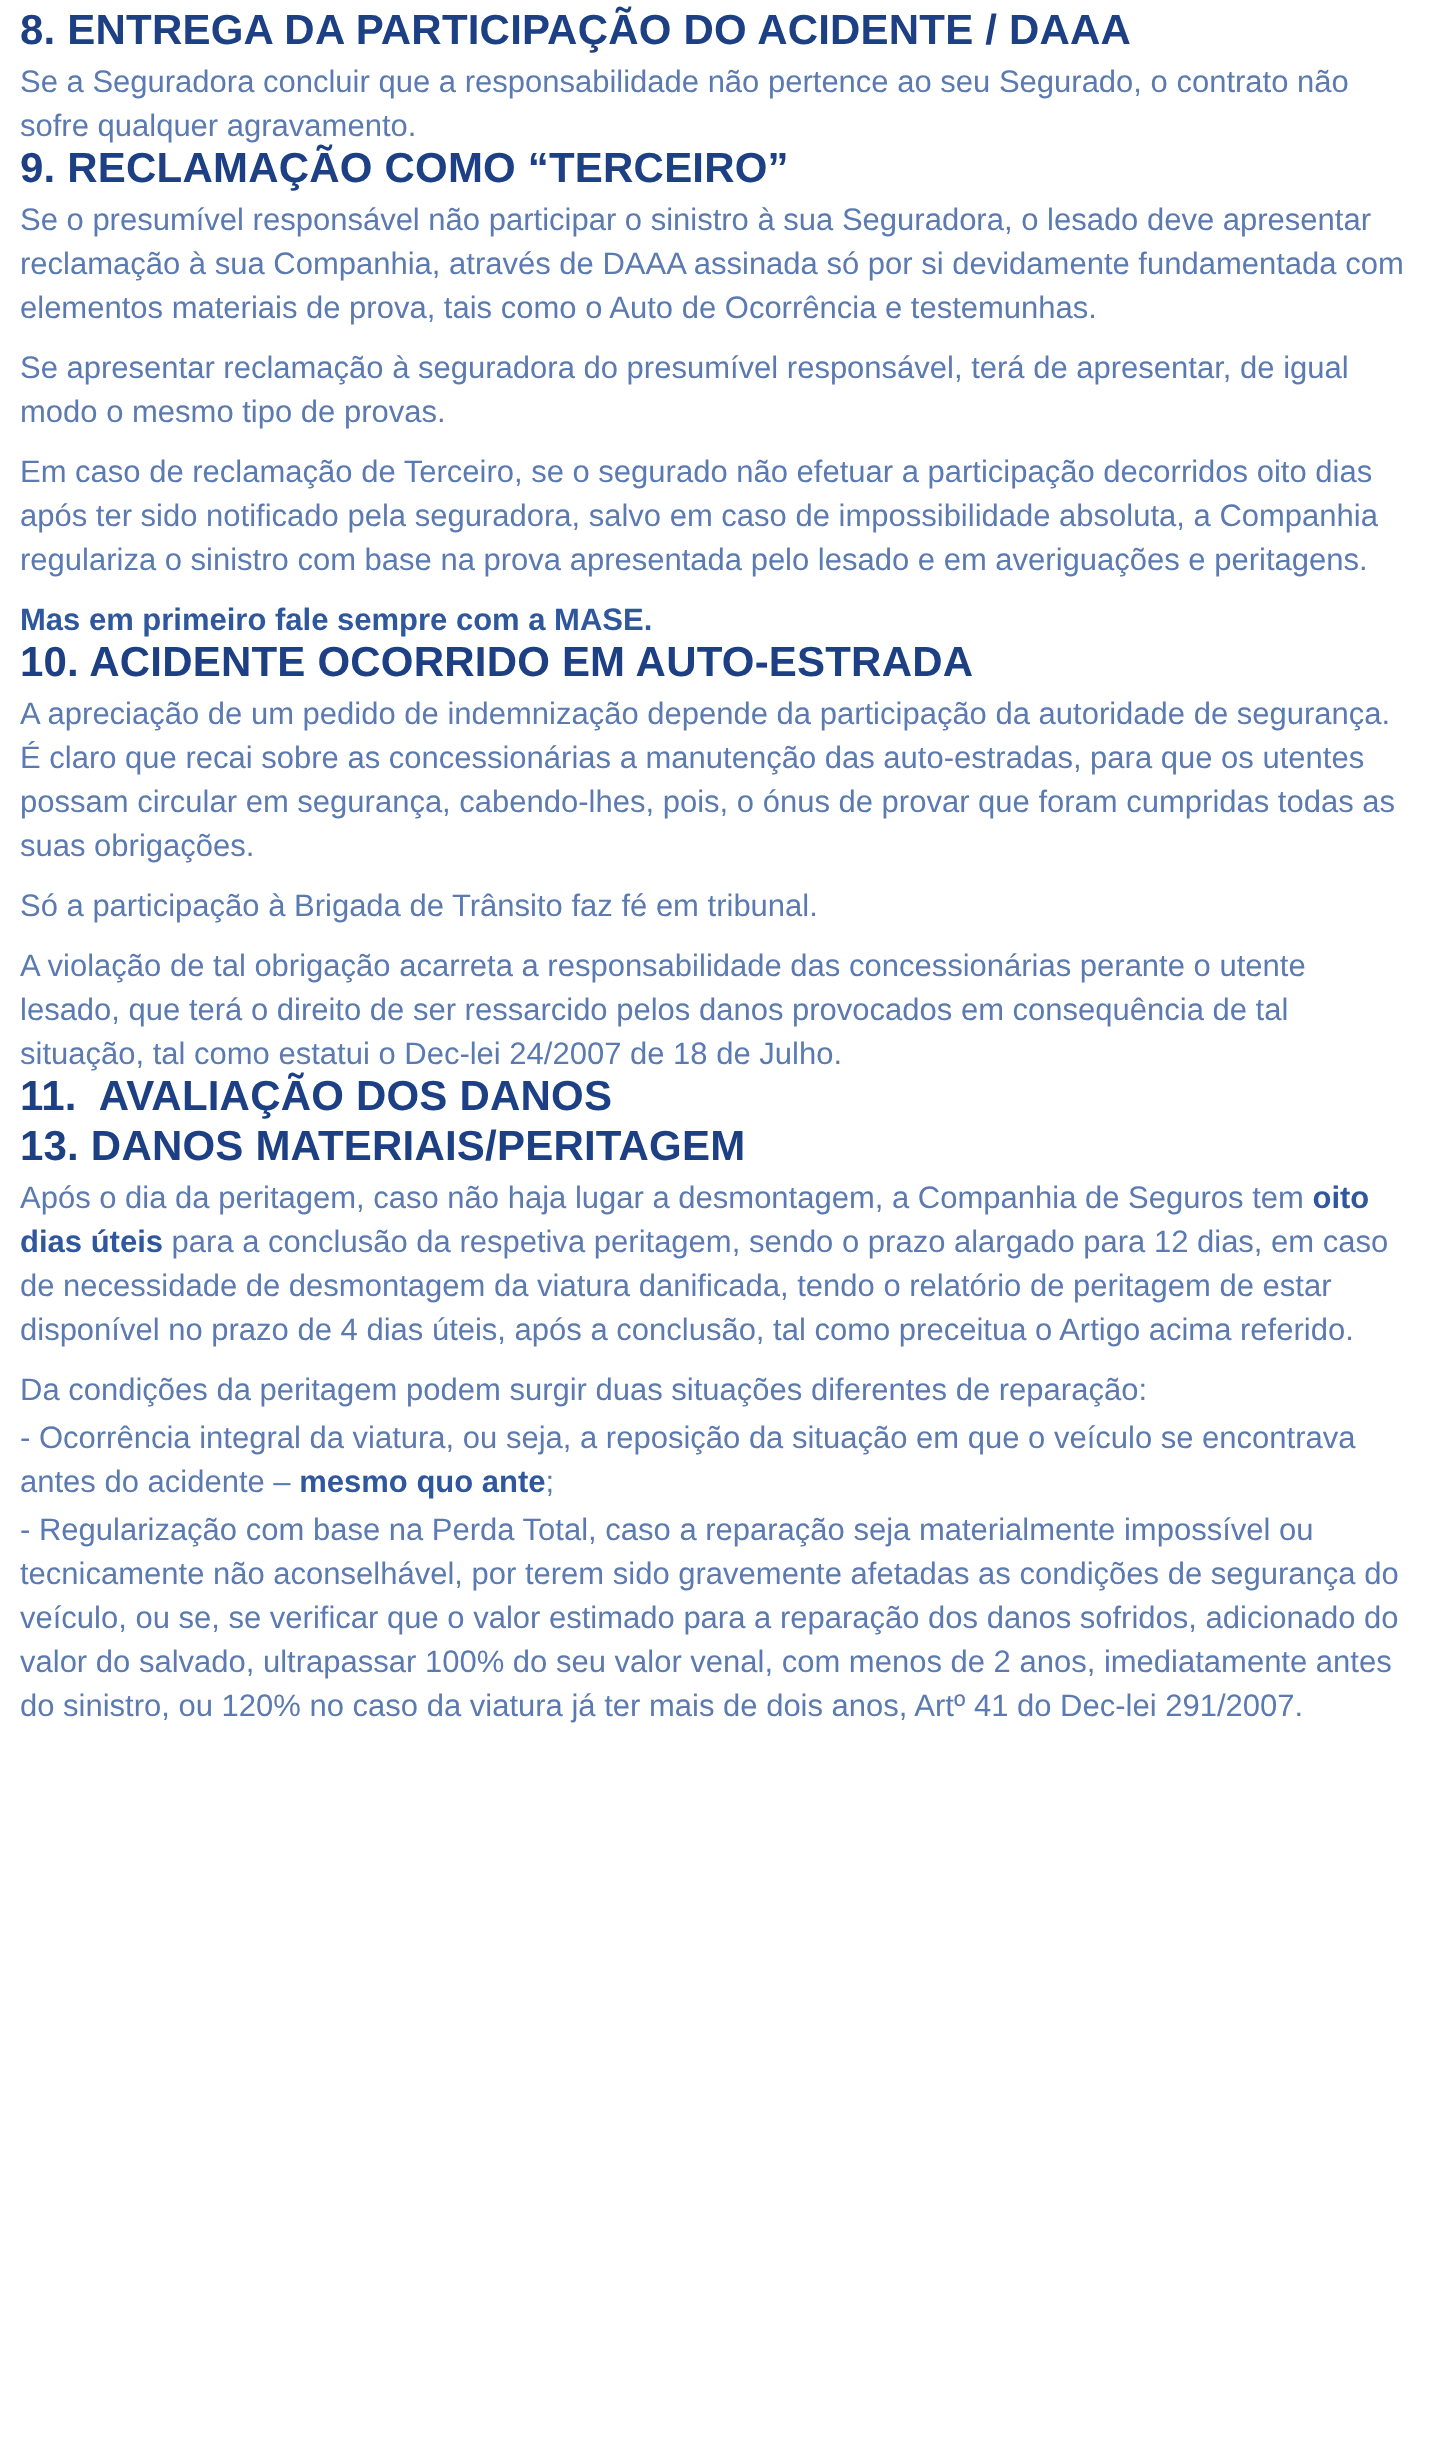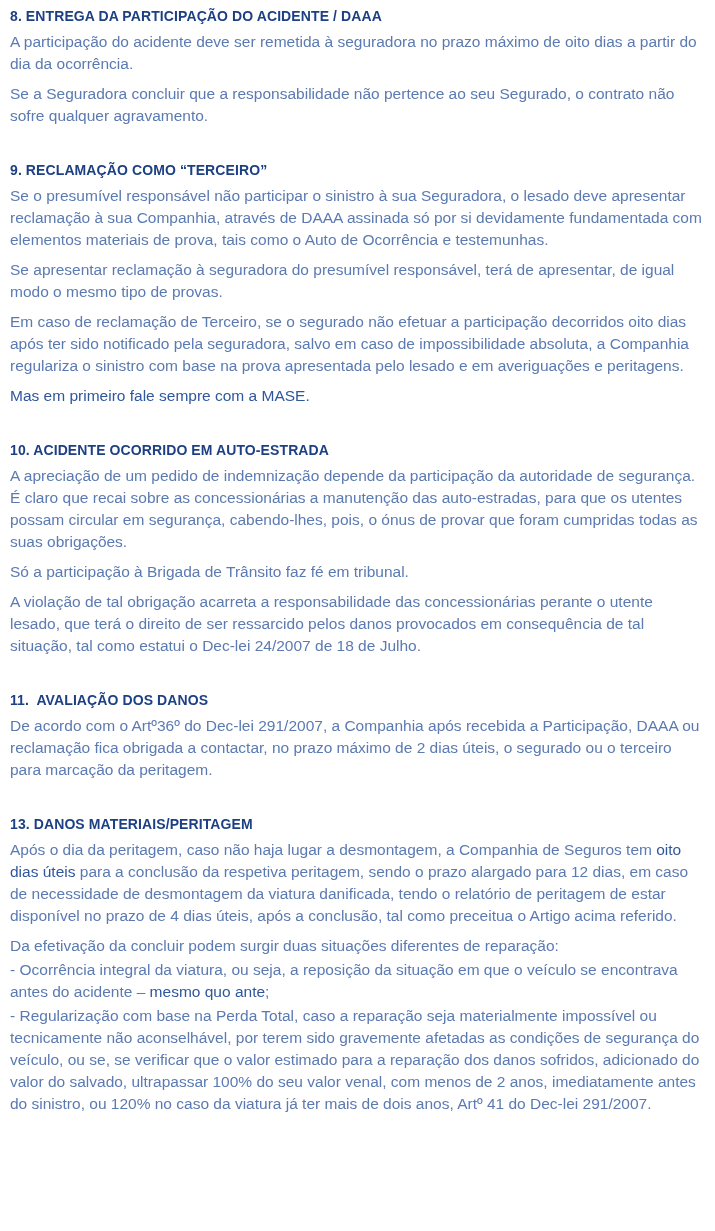--- a/index.html
+++ b/index.html
@@ -16,76 +16,74 @@
   }
   body {
     width: 715px;
     min-height: 1231px;
     font-family: "Liberation Sans", "DejaVu Sans", sans-serif;
   }
   .page {
     padding: 6px 10px 24px 10px;
   }
   .sec { margin: 0; }
-  .sec + .sec { margin-top: 33px; }
+  .sec + .sec { }
   h2 {
-    font-size: 14px;
+    font-size: 21px;
     line-height: 20px;
     font-weight: 700;
     color: var(--heading-color);
     margin: 0 0 5px 0;
     white-space: pre-wrap;
     letter-spacing: 0.1px;
   }
   .para {
     font-size: 15.5px;
     line-height: 22px;
     color: var(--body-color);
     margin: 0 0 8px 0;
     max-width: 700px;
   }
   .para.tight { margin-bottom: 2px; }
   .para:last-child { margin-bottom: 0; }
   .para b {
-    font-weight: 400;
+    font-weight: 700;
     color: var(--emphasis-color);
   }
 </style>
 </head>
 <body>
 
 <div class="page">
 
   <section class="sec">
     <h2>8. ENTREGA DA PARTICIPAÇÃO DO ACIDENTE / DAAA</h2>
-    <p class="para"><span>A participação do acidente deve ser remetida à seguradora no prazo máximo de oito dias a partir do dia da ocorrência.</span></p>
     <p class="para"><span>Se a Seguradora concluir que a responsabilidade não pertence ao seu Segurado, o contrato não sofre qualquer agravamento.</span></p>
   </section>
 
   <section class="sec">
     <h2>9. RECLAMAÇÃO COMO “TERCEIRO”</h2>
     <p class="para"><span>Se o presumível responsável não participar o sinistro à sua Seguradora, o lesado deve apresentar reclamação à sua Companhia, através de DAAA assinada só por si devidamente fundamentada com elementos materiais de prova, tais como o Auto de Ocorrência e testemunhas.</span></p>
     <p class="para"><span>Se apresentar reclamação à seguradora do presumível responsável, terá de apresentar, de igual modo o mesmo tipo de provas.</span></p>
     <p class="para"><span>Em caso de reclamação de Terceiro, se o segurado não efetuar a participação decorridos oito dias após ter sido notificado pela seguradora, salvo em caso de impossibilidade absoluta, a Companhia regulariza o sinistro com base na prova apresentada pelo lesado e em averiguações e peritagens.</span></p>
     <p class="para"><b>Mas em primeiro fale sempre com a MASE.</b></p>
   </section>
 
   <section class="sec">
     <h2>10. ACIDENTE OCORRIDO EM AUTO-ESTRADA</h2>
     <p class="para"><span>A apreciação de um pedido de indemnização depende da participação da autoridade de segurança. É claro que recai sobre as concessionárias a manutenção das auto-estradas, para que os utentes possam circular em segurança, cabendo-lhes, pois, o ónus de provar que foram cumpridas todas as suas obrigações.</span></p>
     <p class="para"><span>Só a participação à Brigada de Trânsito faz fé em tribunal.</span></p>
     <p class="para"><span>A violação de tal obrigação acarreta a responsabilidade das concessionárias perante o utente lesado, que terá o direito de ser ressarcido pelos danos provocados em consequência de tal situação, tal como estatui o Dec-lei 24/2007 de 18 de Julho.</span></p>
   </section>
 
   <section class="sec">
     <h2>11.  AVALIAÇÃO DOS DANOS</h2>
-    <p class="para"><span>De acordo com o Artº36º do Dec-lei 291/2007, a Companhia após recebida a Participação, DAAA ou reclamação fica obrigada a contactar, no prazo máximo de 2 dias úteis, o segurado ou o terceiro para marcação da peritagem.</span></p>
   </section>
 
   <section class="sec">
     <h2>13. DANOS MATERIAIS/PERITAGEM</h2>
     <p class="para"><span>Após o dia da peritagem, caso não haja lugar a desmontagem, a Companhia de Seguros tem </span><b>oito dias úteis</b><span> para a conclusão da respetiva peritagem, sendo o prazo alargado para 12 dias, em caso de necessidade de desmontagem da viatura danificada, tendo o relatório de peritagem de estar disponível no prazo de 4 dias úteis, após a conclusão, tal como preceitua o Artigo acima referido.</span></p>
-    <p class="para tight"><span>Da efetivação da concluir podem surgir duas situações diferentes de reparação:</span></p>
+    <p class="para tight"><span>Da condições da peritagem podem surgir duas situações diferentes de reparação:</span></p>
     <p class="para tight"><span>- Ocorrência integral da viatura, ou seja, a reposição da situação em que o veículo se encontrava antes do acidente – </span><b>mesmo quo ante</b><span>;</span></p>
     <p class="para"><span>- Regularização com base na Perda Total, caso a reparação seja materialmente impossível ou tecnicamente não aconselhável, por terem sido gravemente afetadas as condições de segurança do veículo, ou se, se verificar que o valor estimado para a reparação dos danos sofridos, adicionado do valor do salvado, ultrapassar 100% do seu valor venal, com menos de 2 anos, imediatamente antes do sinistro, ou 120% no caso da viatura já ter mais de dois anos, Artº 41 do Dec-lei 291/2007.</span></p>
   </section>
 
 </div>
 
 </body></html>

